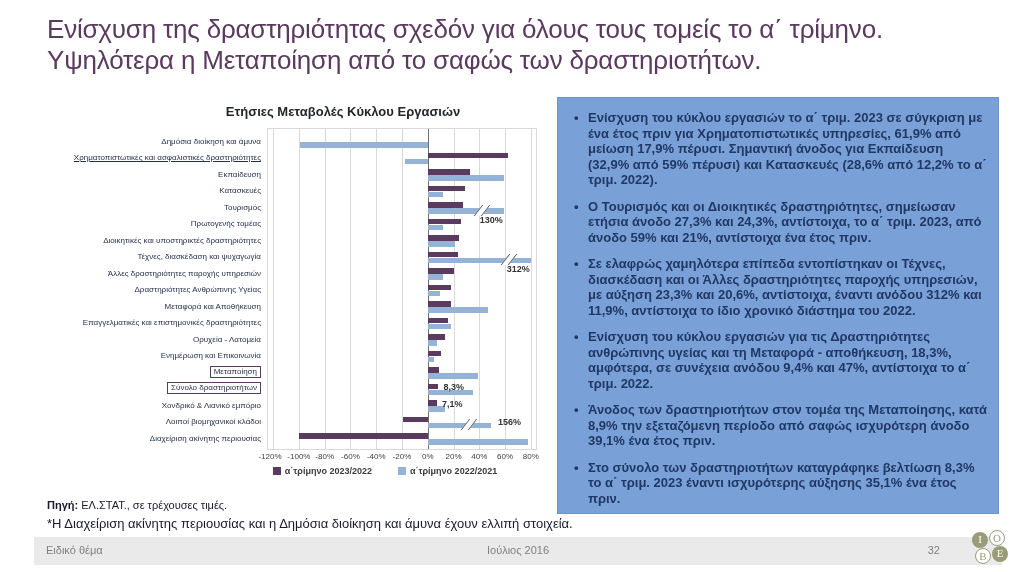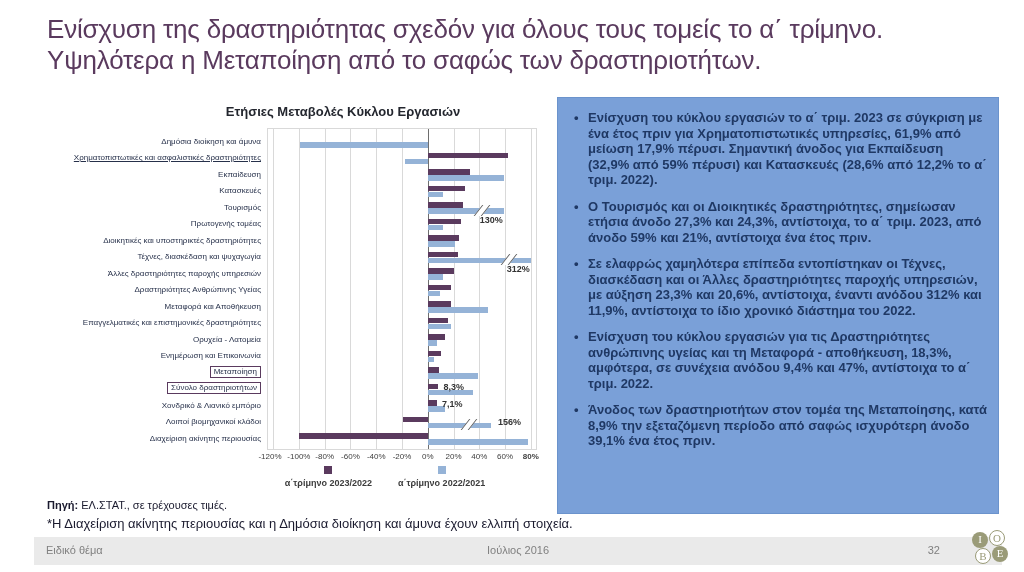--- a/index.html
+++ b/index.html
@@ -24,21 +24,21 @@
        font-size:8px;line-height:10px;color:#26304a;}
   .cat.boxed{border:1px solid #5a3a5e;padding:0 3px;margin-top:-2px;background:#fff;}
   .bar{position:absolute;height:5.6px;}
   .bar.s1{background:#5a3a5e;}
   .bar.s2{background:#95b3d7;}
   .brk{position:absolute;width:6px;height:11px;background:#fff;
        border-left:1px solid #555;border-right:1px solid #555;transform:skewX(-38deg);}
   .dlab{position:absolute;font-size:9px;font-weight:bold;color:#333;white-space:nowrap;}
   .legend{position:absolute;left:80px;top:362px;width:330px;display:flex;
           justify-content:center;gap:26px;}
-  .lg-item{display:flex;align-items:center;gap:4px;font-size:9px;font-weight:bold;color:#3c3c3c;flex-direction:column;}
+  .lg-item{display:flex;align-items:center;gap:4px;font-size:9px;font-weight:bold;color:#3c3c3c;}
   .sw{width:8px;height:8px;display:inline-block;}
 
   
   .src{position:absolute;left:47px;top:499px;font-size:11px;color:#1a1a2e;}
   .src b{font-weight:bold;}
   .fnote{position:absolute;left:47px;top:516px;font-size:13px;color:#1a1a2e;}
 
   
   .panel{position:absolute;left:557px;top:97px;width:442px;height:417px;
          background:#7aa0d8;border:1px solid #6b93cc;box-sizing:border-box;}
@@ -84,21 +84,21 @@
         <span class="xtick" style="left: 134px;">-20%</span>
         <div class="grid zero" style="left: 159.769px;"></div>
         <span class="xtick" style="left: 159.769px;">0%</span>
         <div class="grid" style="left: 185.538px;"></div>
         <span class="xtick" style="left: 185.538px;">20%</span>
         <div class="grid" style="left: 211.308px;"></div>
         <span class="xtick" style="left: 211.308px;">40%</span>
         <div class="grid" style="left: 237.077px;"></div>
         <span class="xtick" style="left: 237.077px;">60%</span>
         <div class="grid" style="left: 262.846px;"></div>
-        <span class="xtick" style="left: 262.846px; font-weight: bold;">80%</span>
+        <span class="xtick" style="left: 262.846px;">80%</span>
         <div class="cat" style="top: 7.5px;">Δημόσια διοίκηση και άμυνα</div>
         <div class="bar s2" style="left: 32.2115px; width: 127.558px; top: 13.4px;"></div>
         <div class="cat" style="top: 24px; text-decoration: underline;">Χρηματοπιστωτικές και ασφαλιστικές δραστηριότητες</div>
         <div class="bar s1" style="left: 159.769px; width: 79.7558px; top: 23.5px;"></div>
         <div class="bar s2" style="left: 136.706px; width: 23.0635px; top: 29.9px;"></div>
         <div class="cat" style="top: 40.5px;">Εκπαίδευση</div>
         <div class="bar s1" style="left: 159.769px; width: 42.3904px; top: 40px;"></div>
         <div class="bar s2" style="left: 159.769px; width: 76.0192px; top: 46.4px;"></div>
         <div class="cat" style="top: 57px;">Κατασκευές</div>
         <div class="bar s1" style="left: 159.769px; width: 36.85px; top: 56.5px;"></div>
@@ -172,20 +172,21 @@
   <div class="src"><b>Πηγή:</b><span> ΕΛ.ΣΤΑΤ., σε τρέχουσες τιμές.</span></div>
   <div class="fnote">*Η Διαχείριση ακίνητης περιουσίας και η Δημόσια διοίκηση και άμυνα έχουν ελλιπή στοιχεία.</div>
 
   <div class="panel">
     <ul id="bullets">
         <li>Ενίσχυση του κύκλου εργασιών το α΄ τριμ. 2023 σε σύγκριση με ένα έτος πριν για Χρηματοπιστωτικές υπηρεσίες, 61,9% από μείωση 17,9% πέρυσι. Σημαντική άνοδος για Εκπαίδευση (32,9% από 59% πέρυσι) και Κατασκευές (28,6% από 12,2% το α΄ τριμ. 2022).</li>
         <li>Ο Τουρισμός και οι Διοικητικές δραστηριότητες, σημείωσαν ετήσια άνοδο 27,3% και 24,3%, αντίστοιχα, το α΄ τριμ. 2023, από άνοδο 59% και 21%, αντίστοιχα ένα έτος πριν.</li>
         <li>Σε ελαφρώς χαμηλότερα επίπεδα εντοπίστηκαν οι Τέχνες, διασκέδαση και οι Άλλες δραστηριότητες παροχής υπηρεσιών, με αύξηση 23,3% και 20,6%, αντίστοιχα, έναντι ανόδου 312% και 11,9%, αντίστοιχα το ίδιο χρονικό διάστημα του 2022.</li>
         <li>Ενίσχυση του κύκλου εργασιών για τις Δραστηριότητες ανθρώπινης υγείας και τη Μεταφορά - αποθήκευση, 18,3%, αμφότερα, σε συνέχεια ανόδου 9,4% και 47%, αντίστοιχα το α΄ τριμ. 2022.</li>
         <li>Άνοδος των δραστηριοτήτων στον τομέα της Μεταποίησης, κατά 8,9% την εξεταζόμενη περίοδο από σαφώς ισχυρότερη άνοδο 39,1% ένα έτος πριν.</li>
+        <li>Στο σύνολο των δραστηριοτήτων καταγράφηκε βελτίωση 8,3% το α΄ τριμ. 2023 έναντι ισχυρότερης αύξησης 35,1% ένα έτος πριν.</li>
       </ul>
   </div>
 
   <div class="footerbar">
     <span class="f-left">Ειδικό θέμα</span>
     <span class="f-center">Ιούλιος 2016</span>
     <span class="f-page">32</span>
   </div>
   <div class="logo" id="logo">
       <div class="lg-c filled" style="left: 0px; top: 2px;">I</div>

